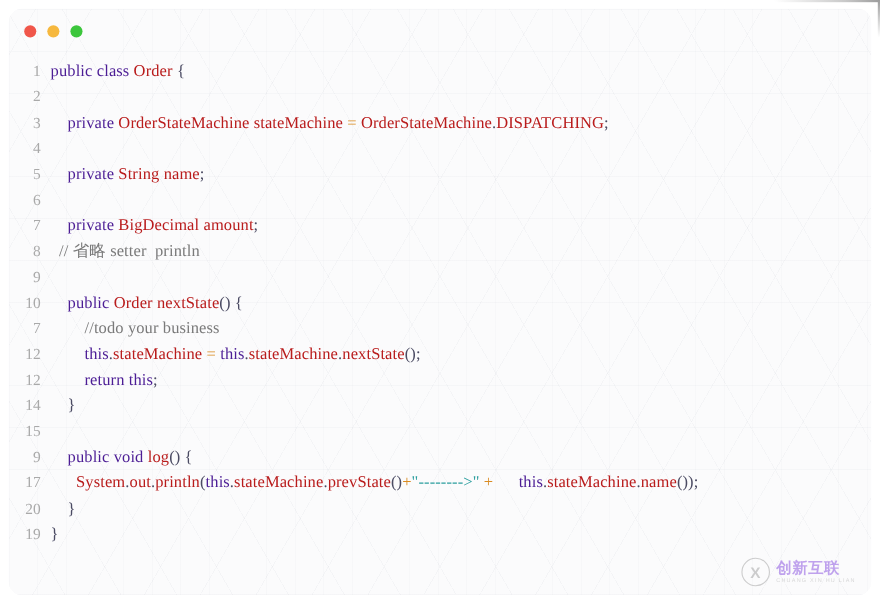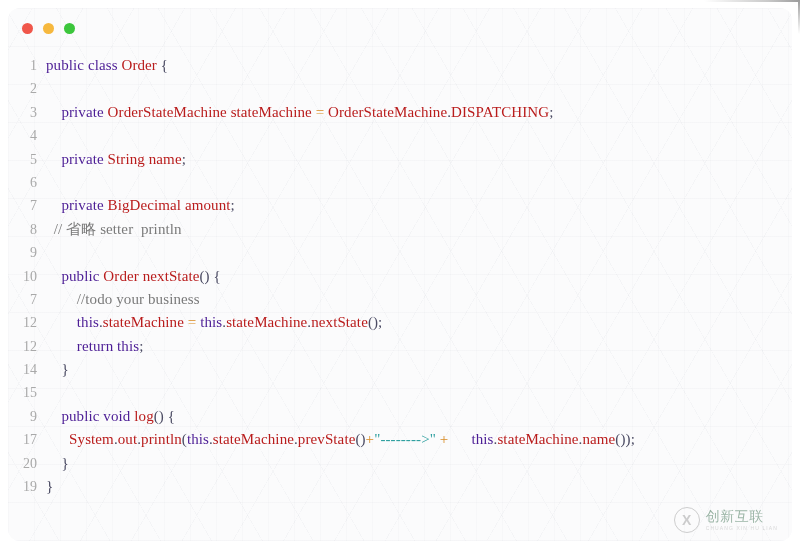--- a/index.html
+++ b/index.html
@@ -168,22 +168,22 @@
     font-family: "Liberation Sans", sans-serif;
     font-size: 14px;
     font-weight: bold;
     color: #8d8d8d;
     line-height: 1;
   }
   #wm-texts { display: flex; flex-direction: column; justify-content: center; }
   #wm-cn {
     font-family: "Liberation Sans", sans-serif;
     font-size: 14px;
-    font-weight: normal;
-    color: #14532d;
+    font-weight: bold;
+    color: #6d28d9;
     letter-spacing: 0.5px;
     line-height: 1.05;
   }
   #wm-py {
     font-family: "Liberation Sans", sans-serif;
     font-size: 5px;
     color: #a6a6a6;
     letter-spacing: 1.1px;
     line-height: 1.2;
     margin-top: 1px;

